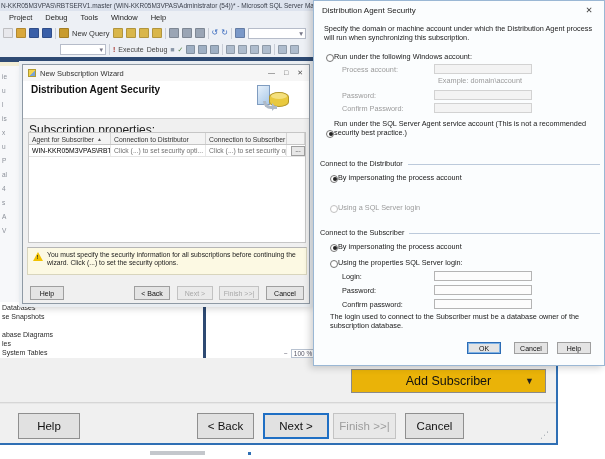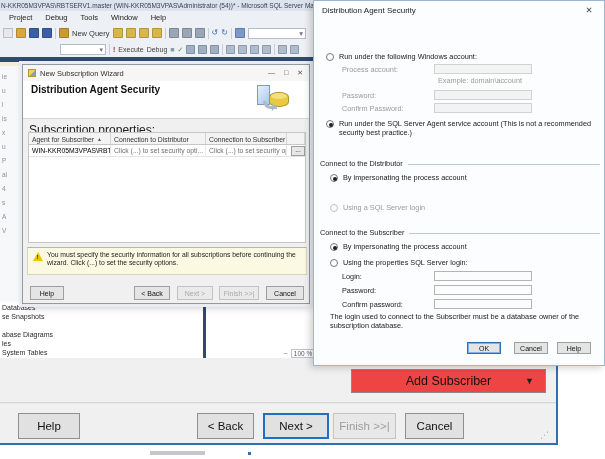--- a/index.html
+++ b/index.html
@@ -23,21 +23,21 @@
   .leftstrip{left:0;top:66px;width:22px;height:236px;background:#f7f8fa;color:#8a8f98;font-size:6.5px;line-height:14px;white-space:pre-line;padding:4px 0 0 2px;overflow:hidden}
   .oetree{left:2px;top:303px;width:160px;height:54px;color:#2a2a2a;font-size:7px;line-height:9px;white-space:pre-line;overflow:hidden}
   .splitter{left:203px;top:302px;width:3px;height:56px;background:#2e4a73}
   .zoombar{left:284px;top:348px;width:250px;height:10px;display:flex;align-items:center;gap:3px;font-size:6.5px;color:#556}
   .zoombox{width:30px;height:9px;border:1px solid #b8c2d0;background:#fff;display:flex;align-items:center;padding-left:2px}
   .ztrack{width:170px;height:8px;background:#eef1f5;border:1px solid #dfe4ea}
 
   
   .frag{left:0;top:358px;width:558px;height:87px;background:#f0f0f0;border-right:2px solid #2f6fb4;border-bottom:2px solid #2f6fb4}
   .frag-divider{left:0;top:402px;width:556px;height:2px;background:#e7e7e7;border-top:1px solid #d6d6d6}
-  .addsub{left:351px;top:369px;width:195px;height:24px;background:#ef4444;border:1px solid #8a8a8a;font-size:12.5px;color:#111;display:flex;align-items:center;justify-content:center;cursor:default}
+  .addsub{left:351px;top:369px;width:195px;height:24px;background:#eab308;border:1px solid #8a8a8a;font-size:12.5px;color:#111;display:flex;align-items:center;justify-content:center;cursor:default}
   .addsub .caret{position:absolute;right:11px;top:6px;font-size:9px;color:#222}
   .fbtn{position:absolute;top:413px;height:26px;background:#e1e1e1;border:1px solid #8f8f8f;font-size:11.5px;color:#111;display:flex;align-items:center;justify-content:center}
   .fbtn.focus{border:2px solid #1f6fc4}
   .fbtn.dis{color:#9d9d9d;background:#e8e8e8;border-color:#c3c3c3}
   .grip{left:540px;top:430px;width:12px;height:12px;color:#9aa0a8;font-size:9px}
   .hscroll{left:150px;top:451px;width:55px;height:4px;background:#c4c7cc}
   .bluedot{left:248px;top:452px;width:3px;height:3px;background:#2f6fb4}
 
   
   .wiz{left:22px;top:64px;width:288px;height:240px;background:#f0f0f0;border:1px solid #8f9aa5;box-shadow:0 0 0 3px #e9edf1,2px 3px 8px rgba(0,0,0,.25)}
@@ -71,21 +71,21 @@
   .wbtn.dis{color:#a8a8a8;background:#eaeaea;border-color:#c2c2c2}
 
   
   .sec{left:313px;top:0;width:292px;height:366px;background:#fbfdfe;border:1px solid #9ab7d4;box-shadow:-3px 2px 7px rgba(0,0,0,.18);font-size:7.3px;color:#1a1a1a}
   .sec-tb{position:absolute;left:0;top:0;width:100%;height:18px;background:#fbfdfe;display:flex;align-items:center;padding:0 8px;font-size:8px;color:#222}
   .sec-close{margin-left:auto;color:#444;font-size:8.5px;width:14px;text-align:center}
   .sec p{line-height:8.8px}
   .radio{width:8px;height:8px;border:1px solid #767676;border-radius:50%;background:#fff;flex:none;position:relative}
   .radio.on::after{content:"";position:absolute;left:1.5px;top:1.5px;width:4px;height:4px;border-radius:50%;background:#222}
   .radio.dis{border-color:#c0c0c0}
-  .rrow{position:absolute;display:flex;gap:5px;align-items:flex-start}
+  .rrow{position:absolute;display:flex;align-items:flex-end}
   .rrow .lbl{line-height:8.8px}
   .dim{color:#9b9b9b}
   .frow{position:absolute;display:flex;align-items:center}
   .frow label{width:92px;flex:none}
   .tbox{width:98px;height:10px;background:#fcfcfc;border:1px solid #b4b4b4;font-size:7px;padding:0 2px;font-family:"Liberation Sans",sans-serif}
   .tbox.dis{background:#f3f3f3;border-color:#d2d2d2}
   .group{position:absolute;left:6px;width:280px;display:flex;align-items:center;gap:5px;color:#222}
   .group::after{content:"";flex:1;border-top:1px solid #bccadb;margin-top:1px}
   .note{position:absolute;color:#1a1a1a}
   .sbtn{position:absolute;top:341px;width:34px;height:12px;background:#e4e4e4;border:1px solid #9f9f9f;font-size:7px;color:#111;display:flex;align-items:center;justify-content:center}
@@ -258,20 +258,21 @@
     <div class="wbtn dis" style="left:196px;width:40px">Finish &gt;&gt;|</div>
     <div class="wbtn" style="left:243px;width:38px">Cancel</div>
   </div>
 
   <div class="abs sec">
     <div class="sec-tb">
       <span>Distribution Agent Security</span>
       <span class="sec-close">✕</span>
     </div>
 
+    <p class="abs" style="left:10px;top:24px;width:272px">Specify the domain or machine account under which the Distribution Agent process will run when synchronizing this subscription.</p>
 
     <div class="rrow" style="left:12px;top:52px;width:268px">
       <span class="radio"></span>
       <span class="lbl">Run under the following Windows account:</span>
     </div>
 
     <div class="frow" style="left:28px;top:63px">
       <label class="dim">Process account:</label>
       <input class="tbox dis" disabled="" style="">
     </div>

